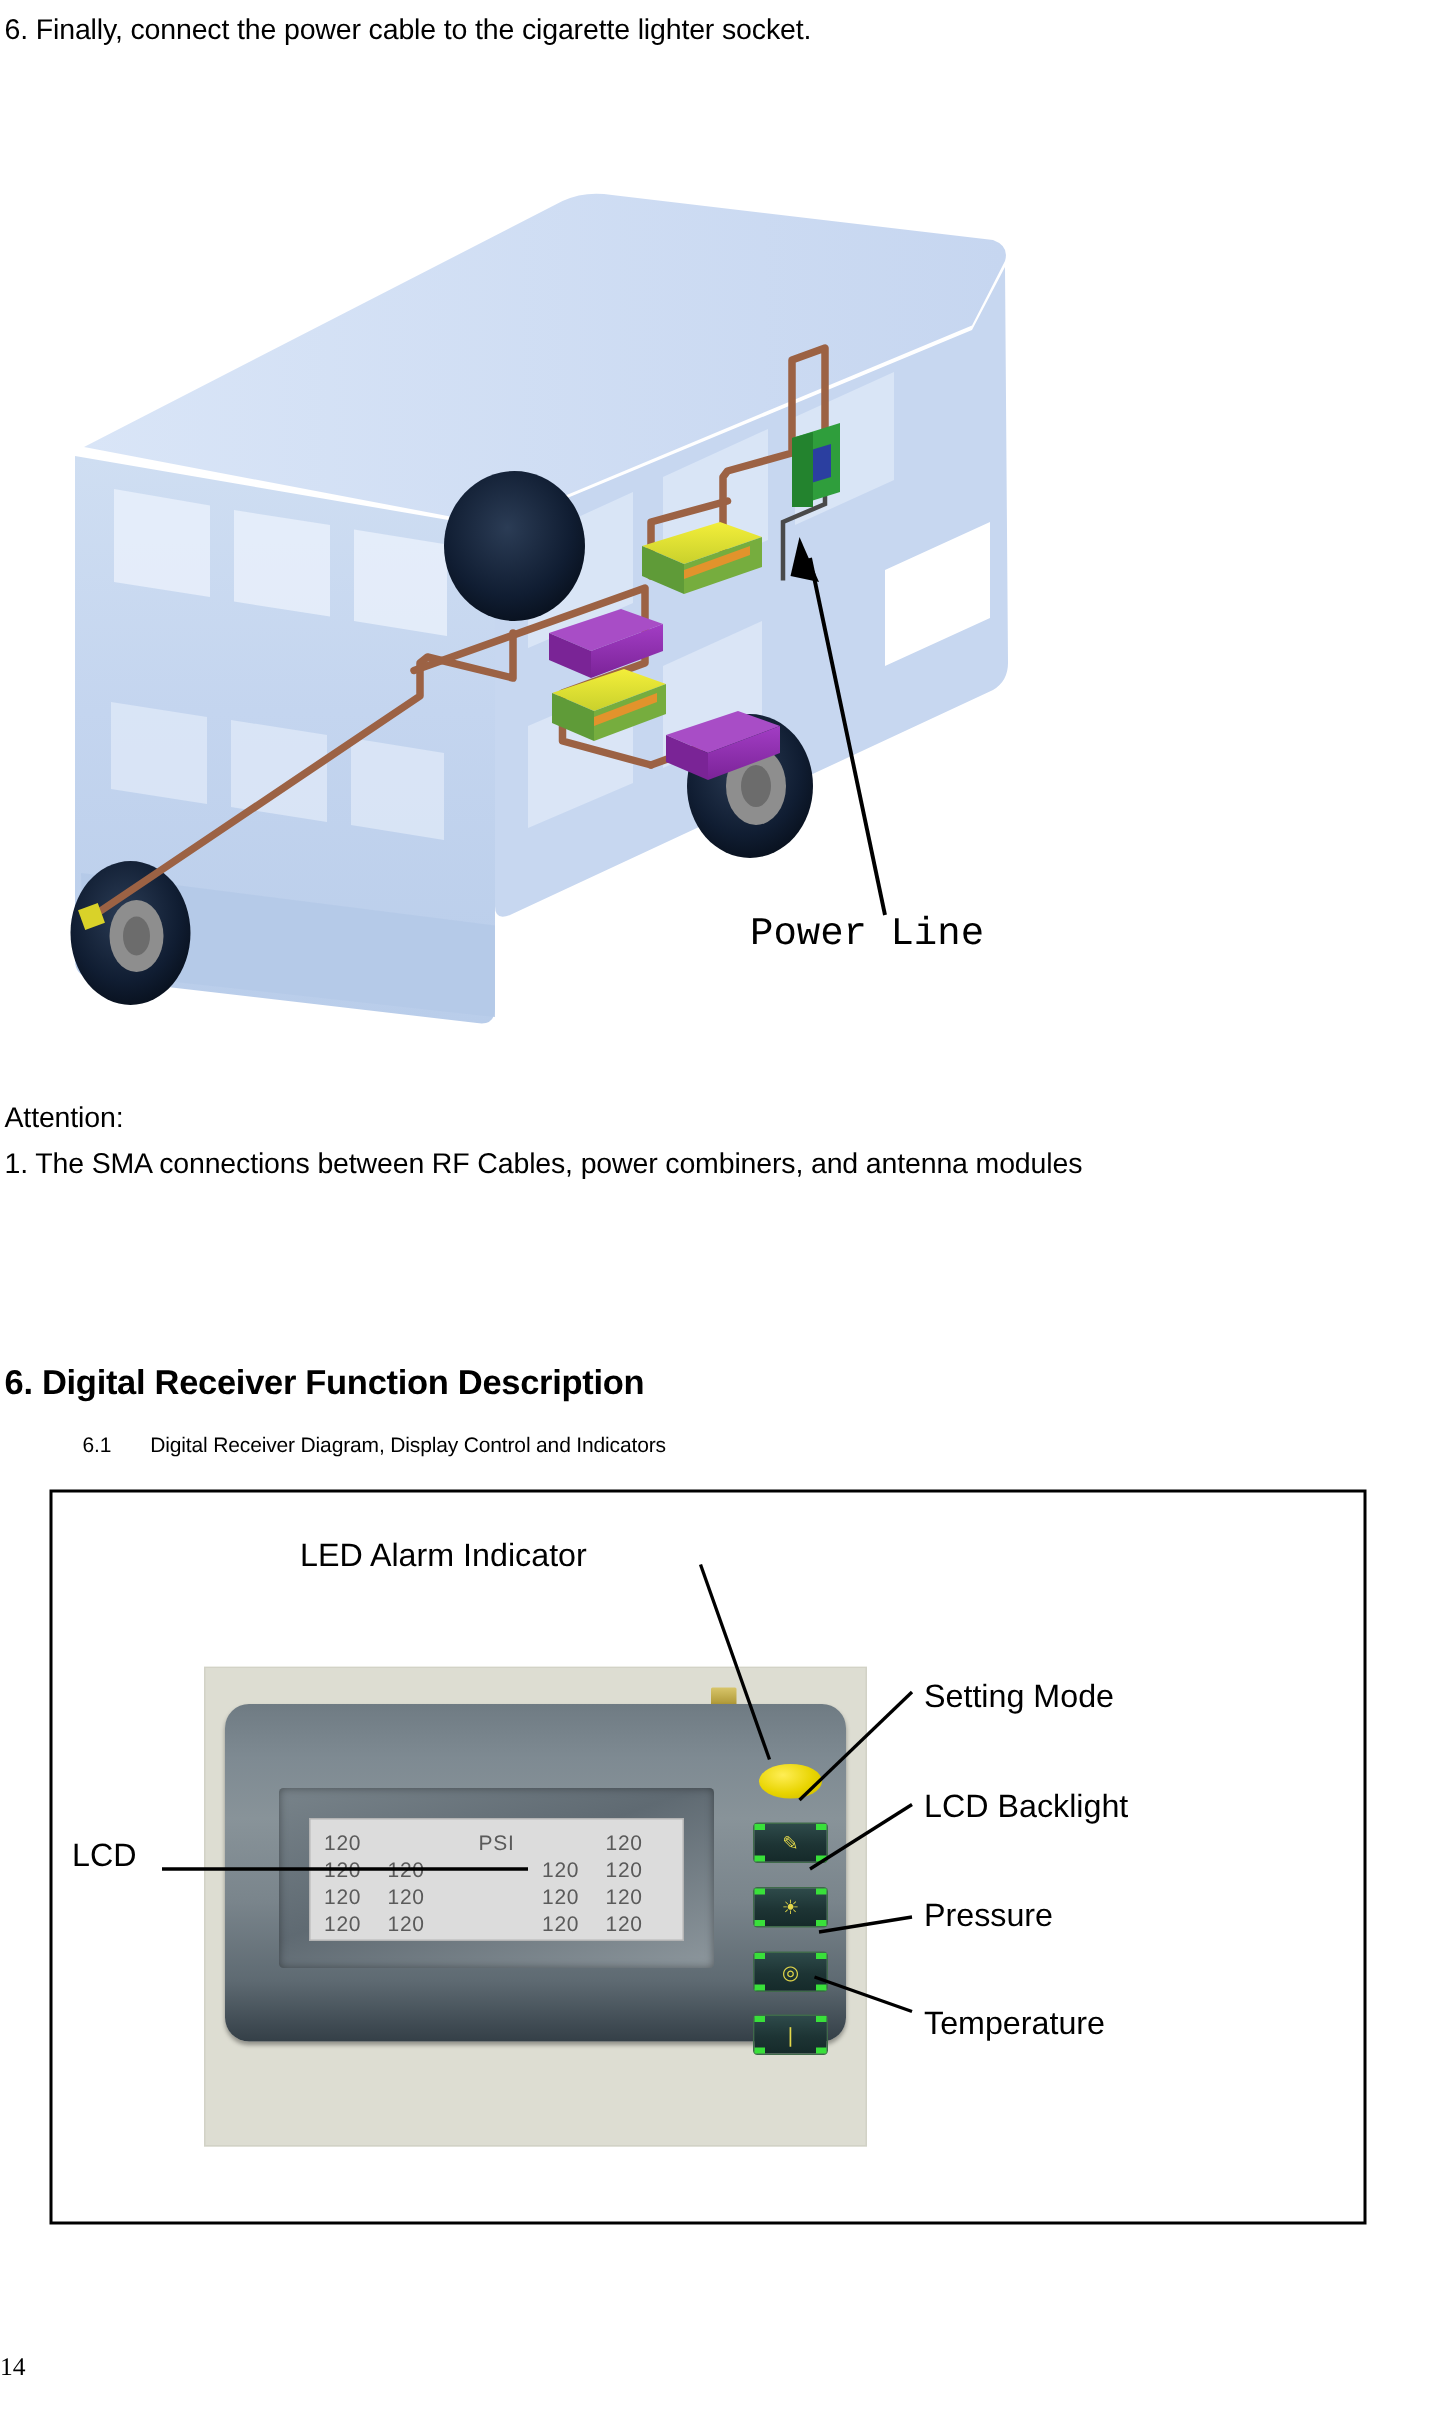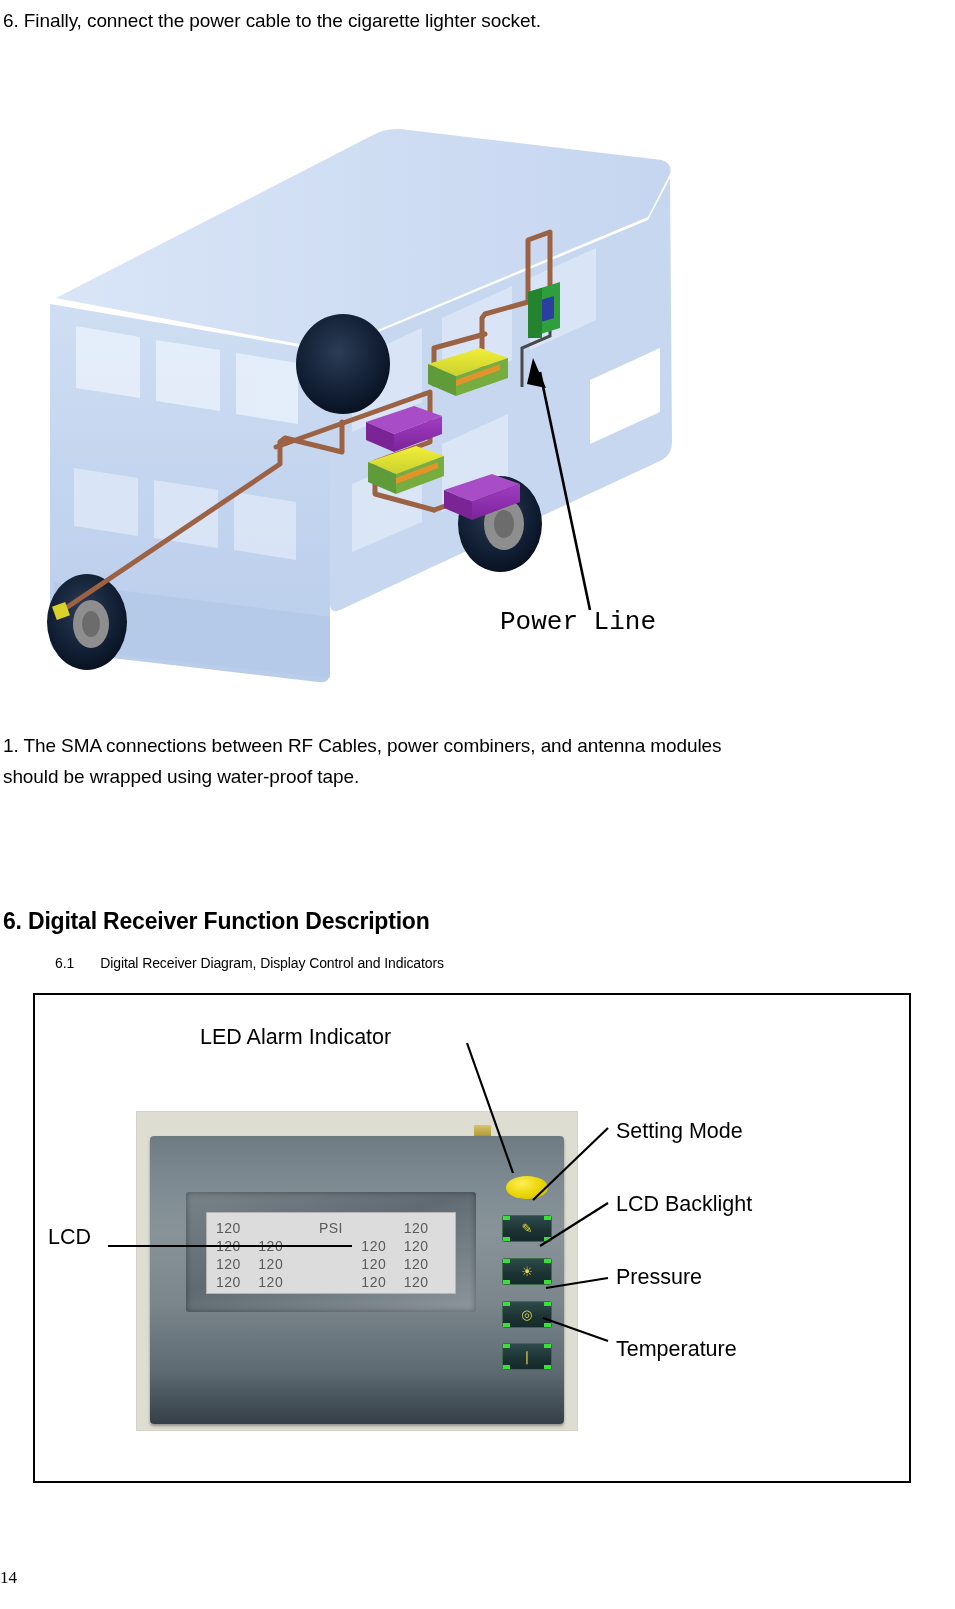--- a/index.html
+++ b/index.html
@@ -139,22 +139,22 @@
     width: 442px;
     height: 320px;
     background: #ddddd2;
     box-shadow: inset 0 0 0 1px #d2d2c6;
   }
   #receiver-body {
     position: absolute;
     left: 14px;
     top: 25px;
     width: 414px;
-    height: 288px;
-    border-radius: 4px;
+    height: 225px;
+    border-radius: 16px;
     background: linear-gradient(180deg,
       #6f7b83 0%, #7e8a92 16%, #889399 34%,
       #7a858c 58%, #5e6a72 82%, #343f47 100%);
     box-shadow: 0 2px 3px rgba(0,0,0,.35);
   }
   #antenna-nub {
     position: absolute;
     left: 338px;
     top: 14px;
     width: 17px;
@@ -364,22 +364,22 @@
     <g>
       <path d="M 560 498 L 510 260" fill="none" stroke="#000000" stroke-width="2.6" stroke-dasharray="0"></path>
       <polygon points="503,246 516,276 497,272" fill="#000000"></polygon>
     </g>
   </svg>
 </div>
 
 <div id="power-line-label">Power Line</div>
 
 <div class="body-text" id="attention-block">
+  <div>Attention:</div>
   <div>1. The SMA connections between RF Cables, power combiners, and antenna modules</div>
-  <div>should be wrapped using water-proof tape.</div>
 </div>
 
 <div id="section-heading">6. Digital Receiver Function Description</div>
 
 <div id="subsection-heading">
   <span class="num">6.1</span><span>Digital Receiver Diagram, Display Control and Indicators</span>
 </div>
 
 <div id="receiver-box"></div>
 

